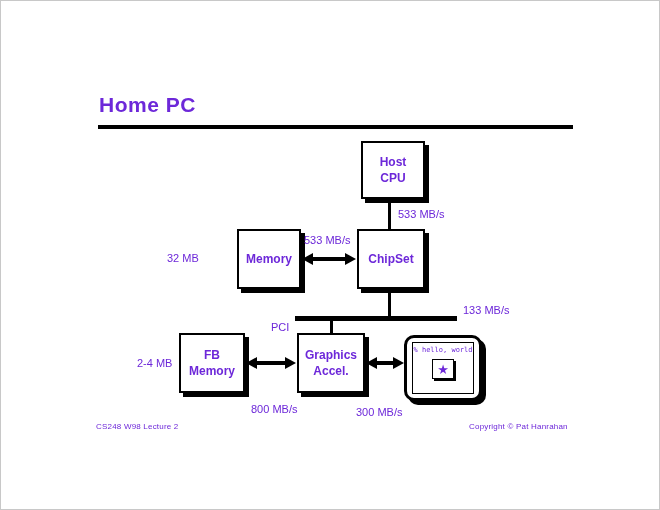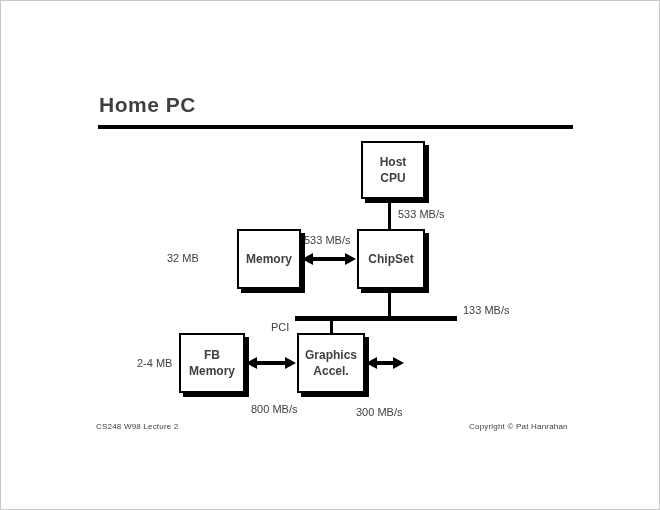--- a/index.html
+++ b/index.html
@@ -7,21 +7,21 @@
     font-family: "Liberation Sans", sans-serif;
     background: #fff;
   }
   .slide {
     position: relative;
     width: 660px;
     height: 510px;
     background: #ffffff;
     border: 1px solid #c8c8c8;
     overflow: hidden;
-    color: #404040;
+    color: #6d28d9;
   }
   .title {
     position: absolute;
     left: 98px;
     top: 92px;
     font-size: 21px;
     font-weight: bold;
     letter-spacing: 0.5px;
   }
   .title-rule {
@@ -157,20 +157,28 @@
     <span>Graphics</span>
     <span>Accel.</span>
   </div>
 
   <svg class="arrow" style="left:365px; top:354px;" width="38" height="16">
     <polygon points="0,8 11,2 11,14"></polygon>
     <polygon points="38,8 27,2 27,14"></polygon>
     <rect x="9" y="6" width="20" height="4"></rect>
   </svg>
 
+  <div class="monitor">
+    <div class="screen">
+      <span class="screen-text">% hello, world</span>
+      <div class="star-box">
+        <span class="star">★</span>
+      </div>
+    </div>
+  </div>
 
   <div class="lbl" style="left:250px; top:402px;">800 MB/s</div>
   <div class="lbl" style="left:355px; top:405px;">300 MB/s</div>
 
   <div class="footer" style="left:95px; top:421px;">CS248 W98 Lecture 2</div>
   <div class="footer" style="left:468px; top:421px;">Copyright © Pat Hanrahan</div>
 
 </div>
 
 </body></html>

